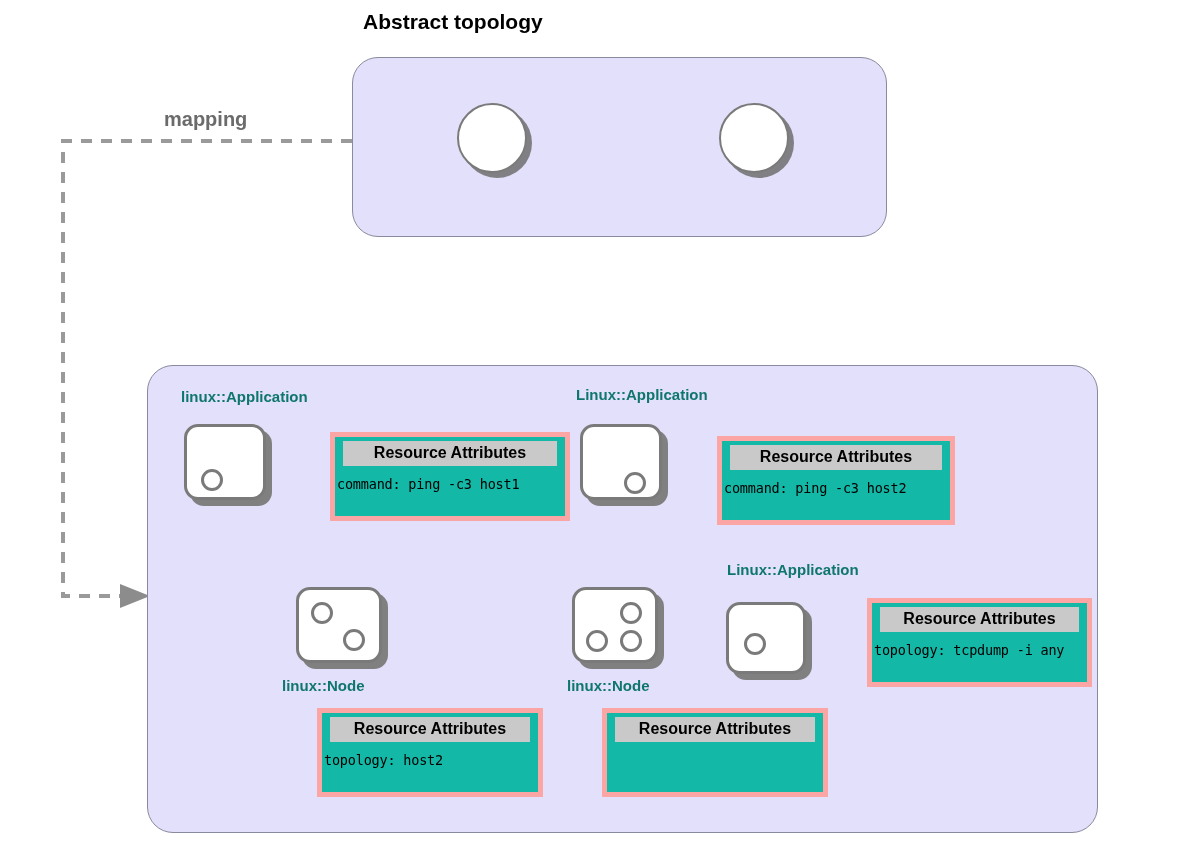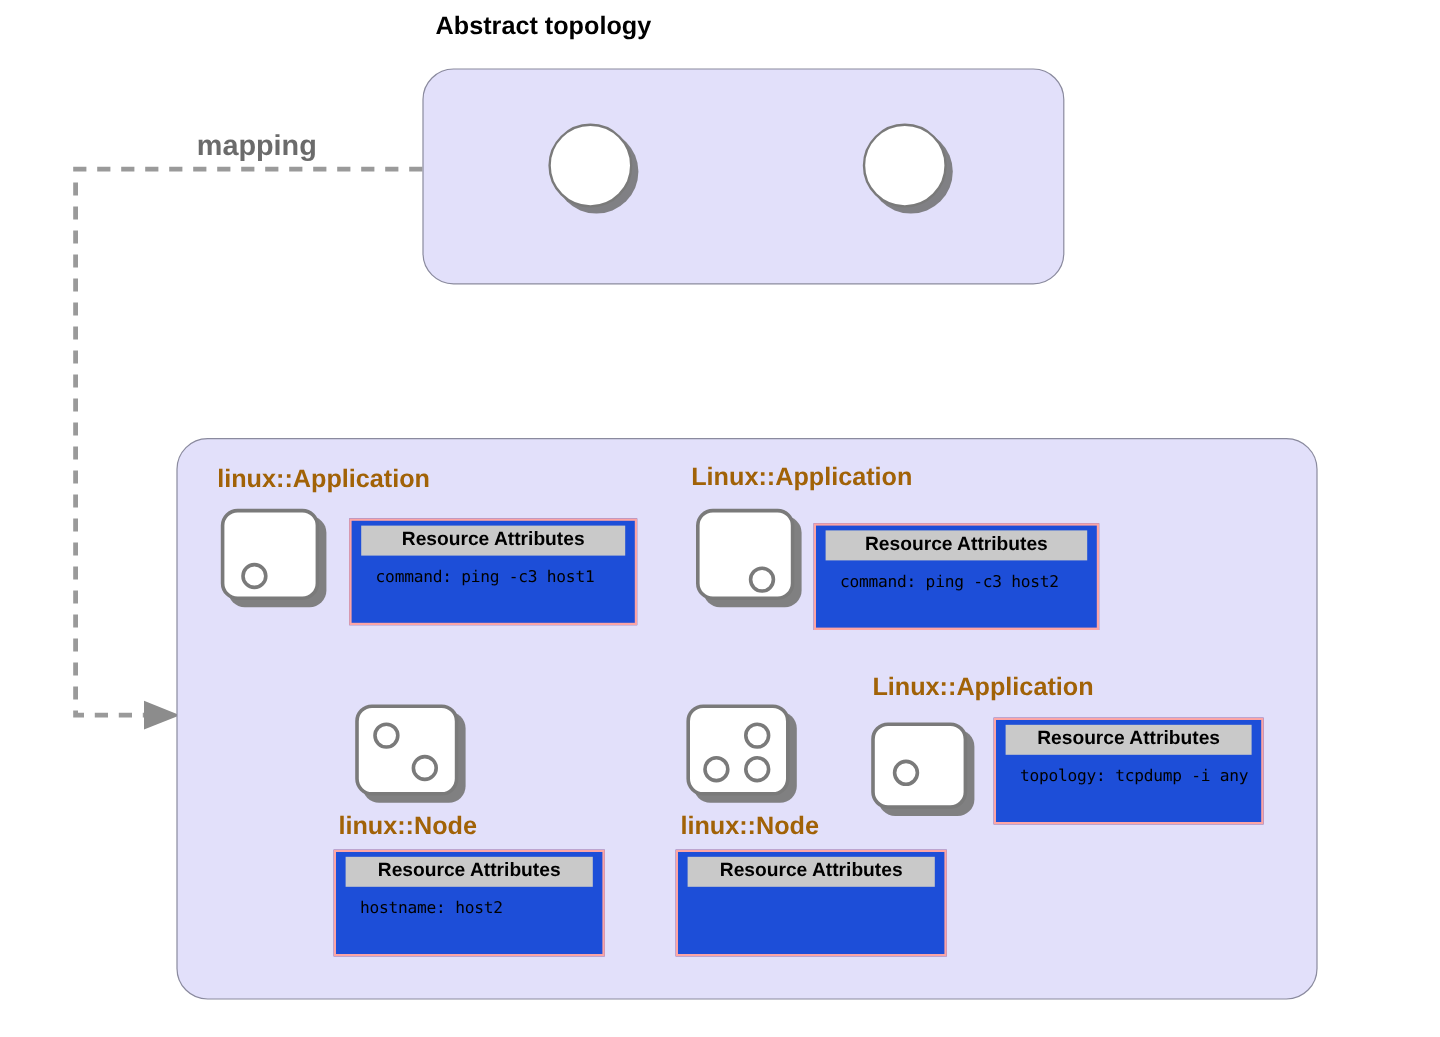--- a/index.html
+++ b/index.html
@@ -46,32 +46,32 @@
     font-weight: bold;
     color: #000000;
     white-space: nowrap;
   }
   #title-abstract { left: 363px; top: 10px; }
   #title-exec     { left: 185px; top: 320px; }
 
   .mapping-label {
     position: absolute;
     left: 164px; top: 108px;
-    font-size: 24px;
+    font-size: 20px;
     font-weight: bold;
     color: #6b6b6b;
     white-space: nowrap;
   }
 
   
   .type-label {
     position: absolute;
-    font-size: 21px;
-    font-weight: bold;
-    color: #a16207;
+    font-size: 15px;
+    font-weight: bold;
+    color: #0f766e;
     white-space: nowrap;
   }
 
   
   .topo-node {
     position: absolute;
     width: 70px; height: 70px;
     border-radius: 50%;
     background: #ffffff;
     border: 2px solid #7a7a7a;
@@ -93,39 +93,40 @@
     width: 22px; height: 22px;
     border-radius: 50%;
     background: #ffffff;
     border: 3px solid #7a7a7a;
     box-sizing: border-box;
   }
 
   
   .note {
     position: absolute;
-    background: #1d4ed8;
-    border: 2px solid #fca5a5;
-    box-sizing: border-box;
+    background: #14b8a6;
+    border: 5px solid #fca5a5;
+    box-sizing: border-box;
+    margin-left: 39px;
   }
   .note-header {
     background: #c9c9c9;
     font-size: 16px;
     font-weight: bold;
     color: #000000;
     text-align: center;
     padding: 3px 10px 4px 10px;
     margin: 4px 8px 0 8px;
     white-space: nowrap;
   }
   .note-body {
     font-family: "DejaVu Sans Mono", monospace;
     font-size: 13.5px;
     color: #000000;
-    padding: 10px 0 10px 20px;
+    padding: 10px 0 10px 2px;
     white-space: nowrap;
     letter-spacing: -0.2px;
   }
 </style>
 </head>
 <body>
 
 <div id="stage">
 
   <svg class="layer-svg" viewBox="0 0 1200 864" xmlns="http://www.w3.org/2000/svg">
@@ -206,21 +207,21 @@
 
   <div class="res-box" style="left:296px; top:587px; width:86px; height:76px;">
     <div class="port" style="left:12px; top:12px;"></div>
     <div class="port" style="left:44px; top:39px;"></div>
   </div>
 
   <div class="type-label" style="left:282px; top:677px;">linux::Node</div>
 
   <div class="note" style="left:278px; top:708px; width:226px; height:89px;">
     <div class="note-header">Resource Attributes</div>
-    <div class="note-body">hostname: host2</div>
+    <div class="note-body">topology: host2</div>
   </div>
 
   <div class="res-box" style="left:572px; top:587px; width:86px; height:76px;">
     <div class="port" style="left:45px; top:12px;"></div>
     <div class="port" style="left:11px; top:40px;"></div>
     <div class="port" style="left:45px; top:40px;"></div>
   </div>
 
   <div class="type-label" style="left:567px; top:677px;">linux::Node</div>
 

